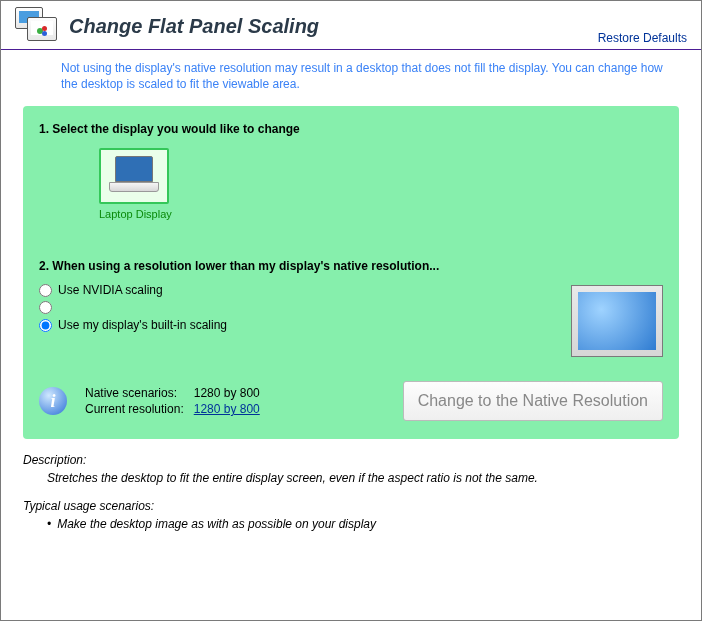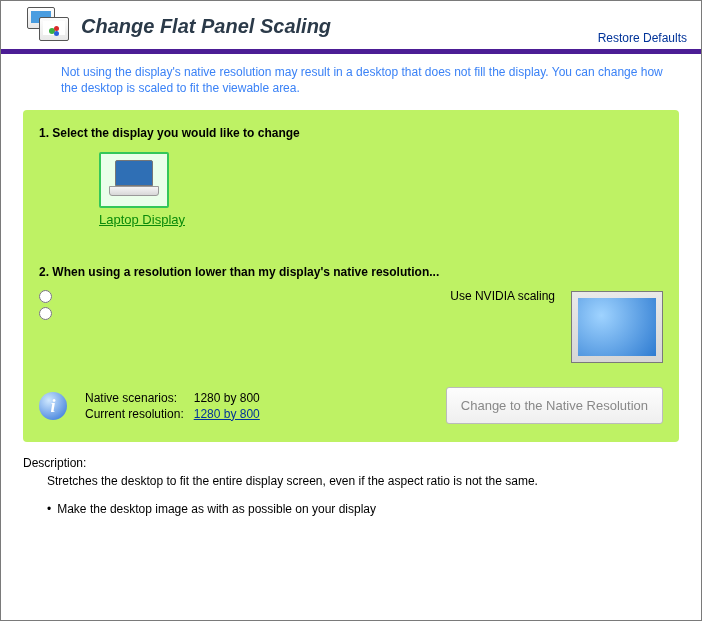--- a/index.html
+++ b/index.html
@@ -9,22 +9,22 @@
     color: #000;
     background: #fff;
     width: 702px;
     height: 621px;
     overflow: hidden;
     border: 1px solid #7a7a7a;
   }
   .header {
     display: flex;
     align-items: center;
-    padding: 6px 14px 4px 26px;
-    border-bottom: 5px solid #4c1d95;
+    padding: 6px 14px 4px 14px;
+    border-bottom: 1px solid #4c1d95;
     position: relative;
   }
   .header-icon {
     width: 42px;
     height: 38px;
     position: relative;
     margin-right: 12px;
     flex-shrink: 0;
   }
   .mon-back, .mon-front {
@@ -65,21 +65,21 @@
     bottom: 4px;
     cursor: pointer;
   }
   .content { padding: 10px 22px 0 22px; }
   .intro {
     color: #3b82f6;
     line-height: 1.35;
     margin: 0 0 14px 38px;
   }
   .panel {
-    background: #bef264;
+    background: #86efac;
     border-radius: 4px;
     padding: 16px 16px 18px 16px;
     margin-bottom: 14px;
   }
   .step-title {
     font-weight: bold;
     font-size: 12px;
     margin-bottom: 12px;
   }
   .display-item {
@@ -106,30 +106,28 @@
     border: 1px solid #777; border-radius: 2px 2px 0 0;
     background: #2f6fb5;
   }
   .laptop-base {
     position: absolute; left: 0; right: 0; bottom: 0; height: 10px;
     background: linear-gradient(#f5f5f5,#d8d8d8);
     border: 1px solid #999; border-radius: 0 0 3px 3px;
   }
   .display-label {
     color: #0a8a0a;
-    font-size: 13px;
-    text-decoration: underline;
-  }
-  .step2 { margin-top: 38px; display: flex; gap: 16px; }
+    font-size: 11px;
+  }
+  .step2 { margin-top: 38px; display: flex; gap: 23px; }
   .radios { flex: 0 0 auto; }
   .radio-row {
     display: flex; align-items: center;
     margin-bottom: 4px;
     cursor: pointer;
-    justify-content: space-between;
   }
   .radio-row input { margin-right: 6px; }
   .preview {
     width: 92px; height: 72px;
     border: 1px solid #7a7a7a;
     background: linear-gradient(#e9e9e9,#d6d6d6);
     position: relative;
     flex-shrink: 0;
   }
   .preview-screen {
@@ -158,28 +156,28 @@
     display: grid;
     grid-template-columns: auto auto;
     column-gap: 10px;
     row-gap: 2px;
     font-size: 12px;
   }
   .reso-link { color: #003399; text-decoration: underline; cursor: pointer; }
   .change-btn {
     margin-left: auto;
     padding: 10px 14px;
-    font-size: 13px;
+    font-size: 16px;
     color: #888;
     background: linear-gradient(#fdfdfd,#efefef);
     border: 1px solid #bbb;
     border-radius: 3px;
     cursor: default;
   }
-  .desc-block { margin-bottom: 14px; }
+  .desc-block { margin-bottom: 14px; font-style: italic; }
   .desc-title { margin-bottom: 4px; }
   .desc-body { margin-left: 24px; }
   .bullet-row { display: flex; margin-left: 24px; }
   .bullet-row::before { content: "•"; margin-right: 6px; }
 </style>
 </head>
 <body>
 
 <div class="header">
   <div class="header-icon">
@@ -219,20 +217,24 @@
       <div style="flex:1">
         <div class="step-title" style="margin-bottom:10px">2. When using a resolution lower than my display's native resolution...</div>
         <div class="radios" id="radio-group">
             <label class="radio-row">
               <input type="radio" name="scaling" style="">
               <span>Use NVIDIA scaling</span>
             </label>
             <label class="radio-row">
               <input type="radio" name="scaling" style="">
             </label>
+            <label class="radio-row">
+              <input type="radio" name="scaling" checked="" style="">
+              <span>Use my display's built-in scaling</span>
+            </label>
           </div>
       </div>
       <div class="preview" style="margin-top:26px">
         <div class="preview-screen"></div>
       </div>
     </div>
 
     <div class="reso-row">
       <div class="info-icon">i</div>
       <div class="reso-grid">
@@ -244,17 +246,18 @@
       <button class="change-btn" disabled="">Change to the Native Resolution</button>
     </div>
   </div>
 
   <div class="desc-block">
     <div class="desc-title">Description:</div>
     <div class="desc-body">Stretches the desktop to fit the entire display screen, even if the aspect ratio is not the same.</div>
   </div>
 
   <div class="desc-block">
+    <div class="desc-title">Typical usage scenarios:</div>
     <div id="scenarios-list">
         <div class="bullet-row">Make the desktop image as with as possible on your display</div>
       </div>
   </div>
 </div>
 
 </body></html>

